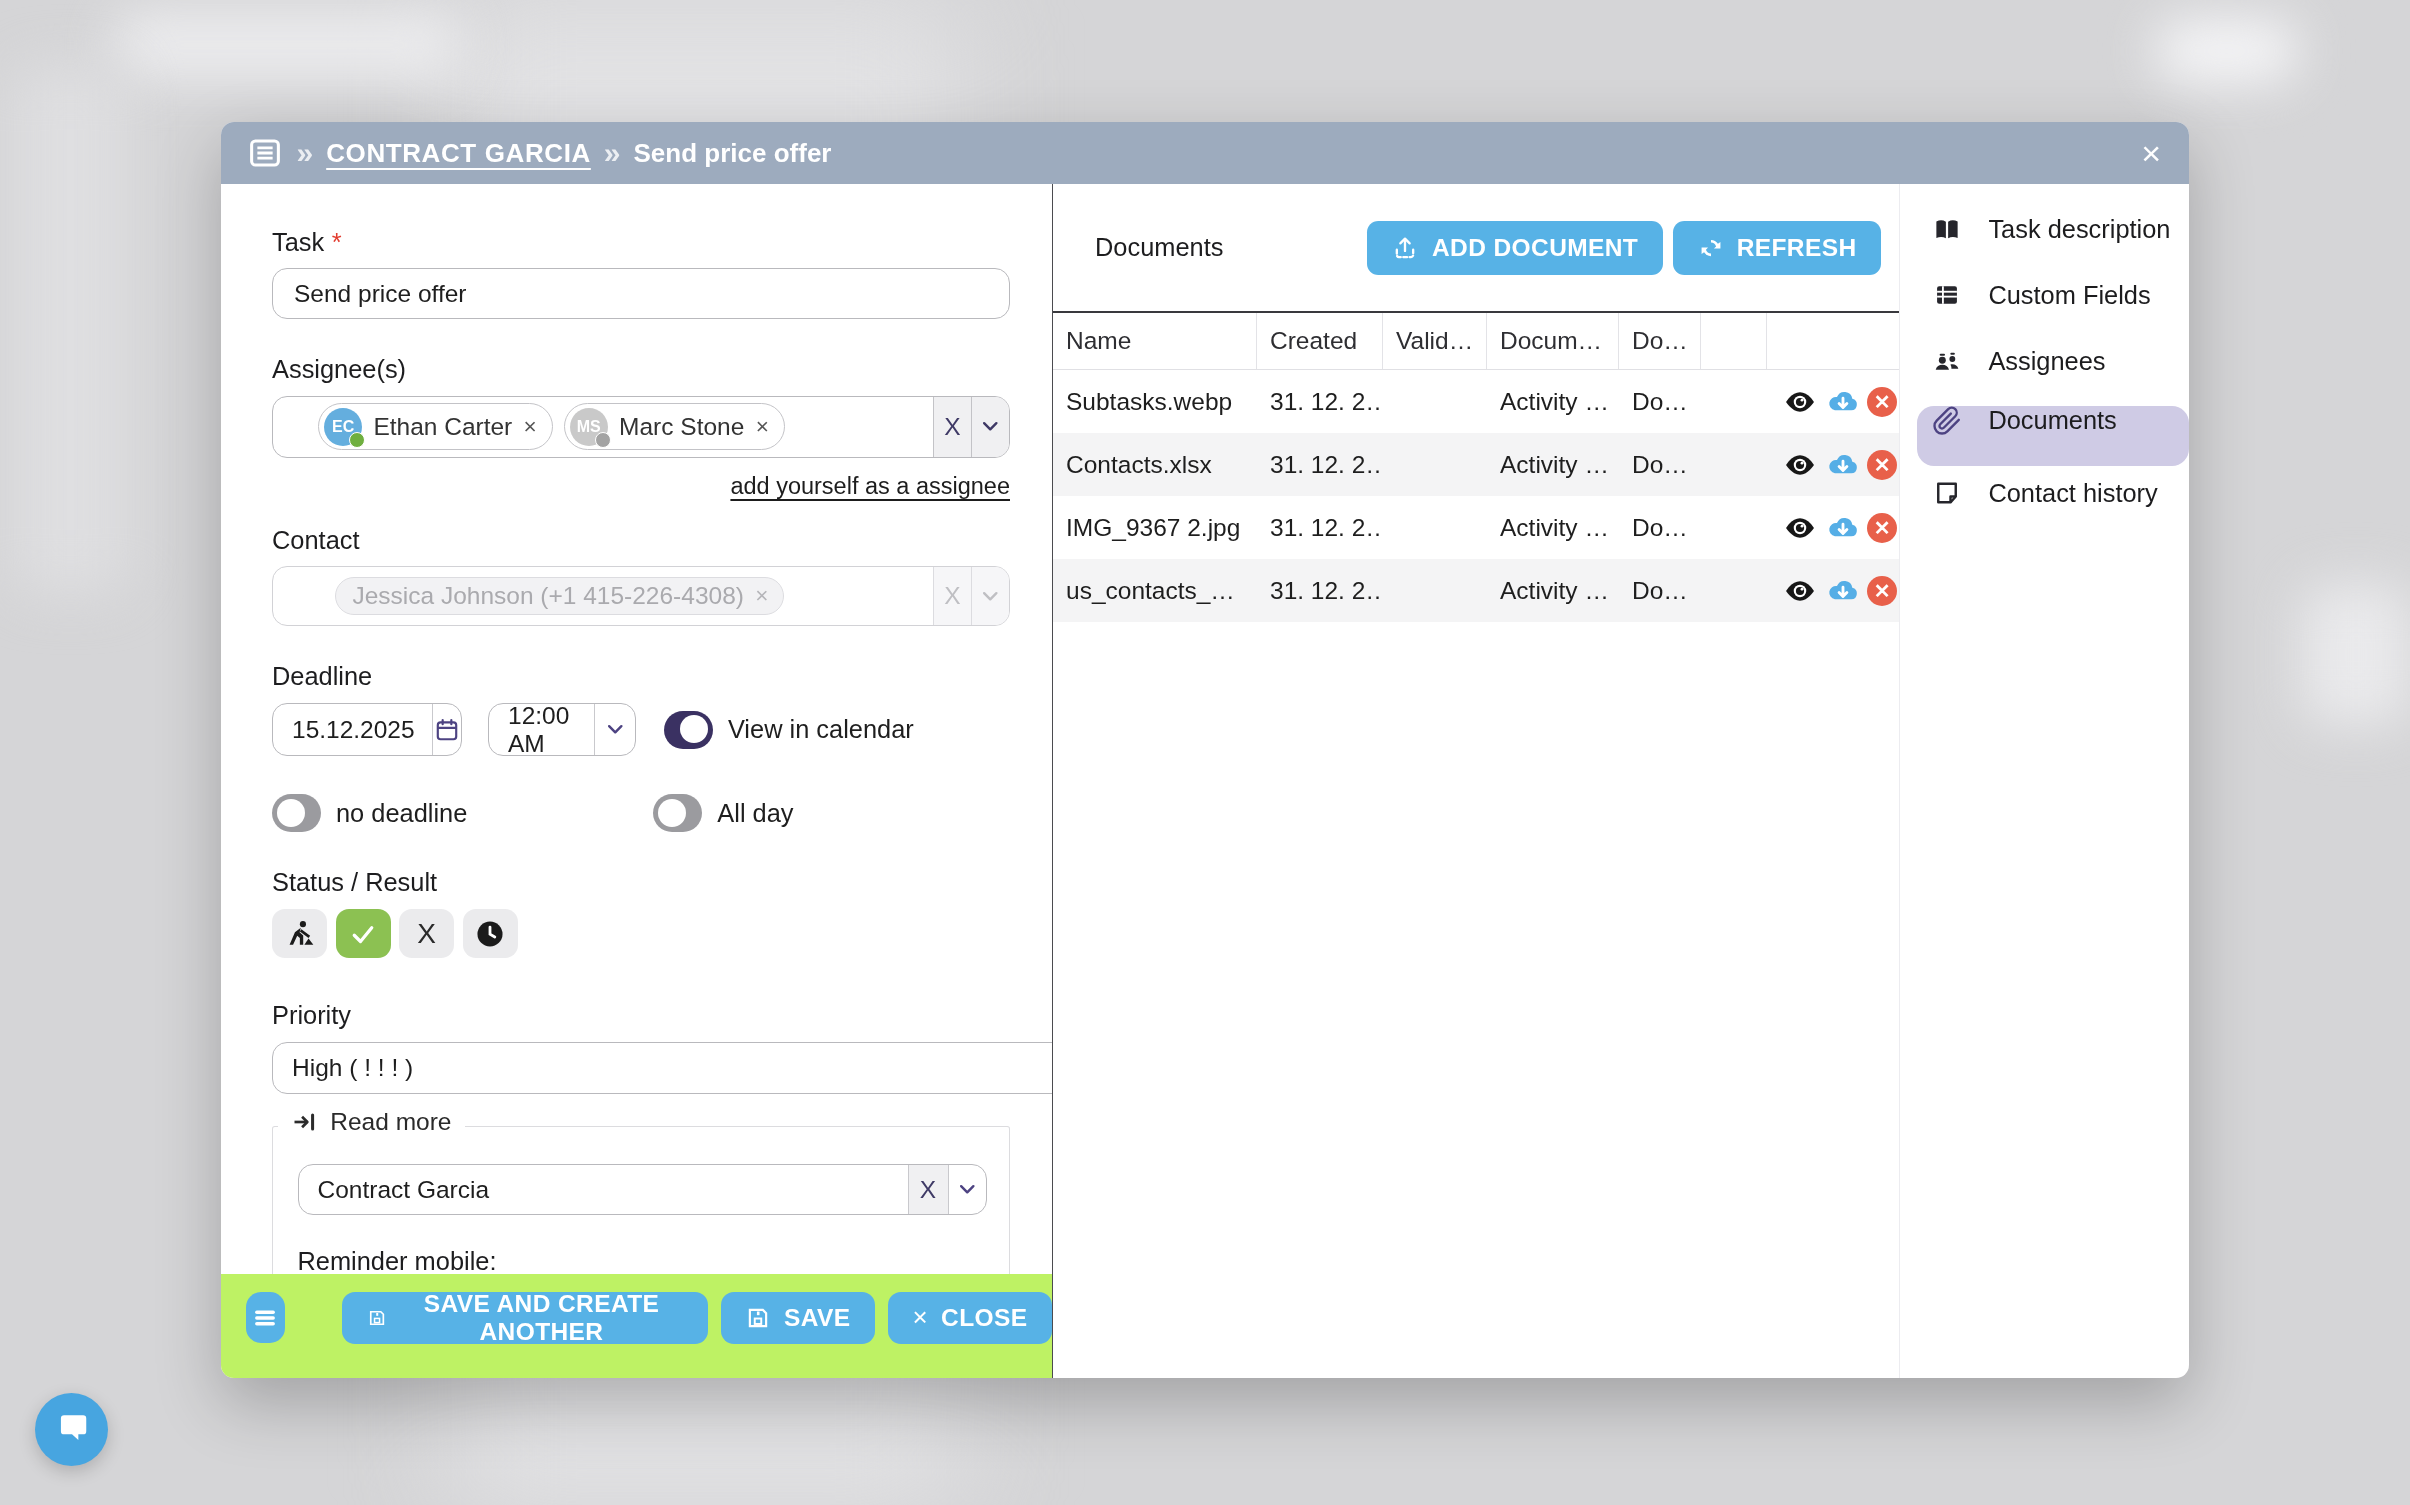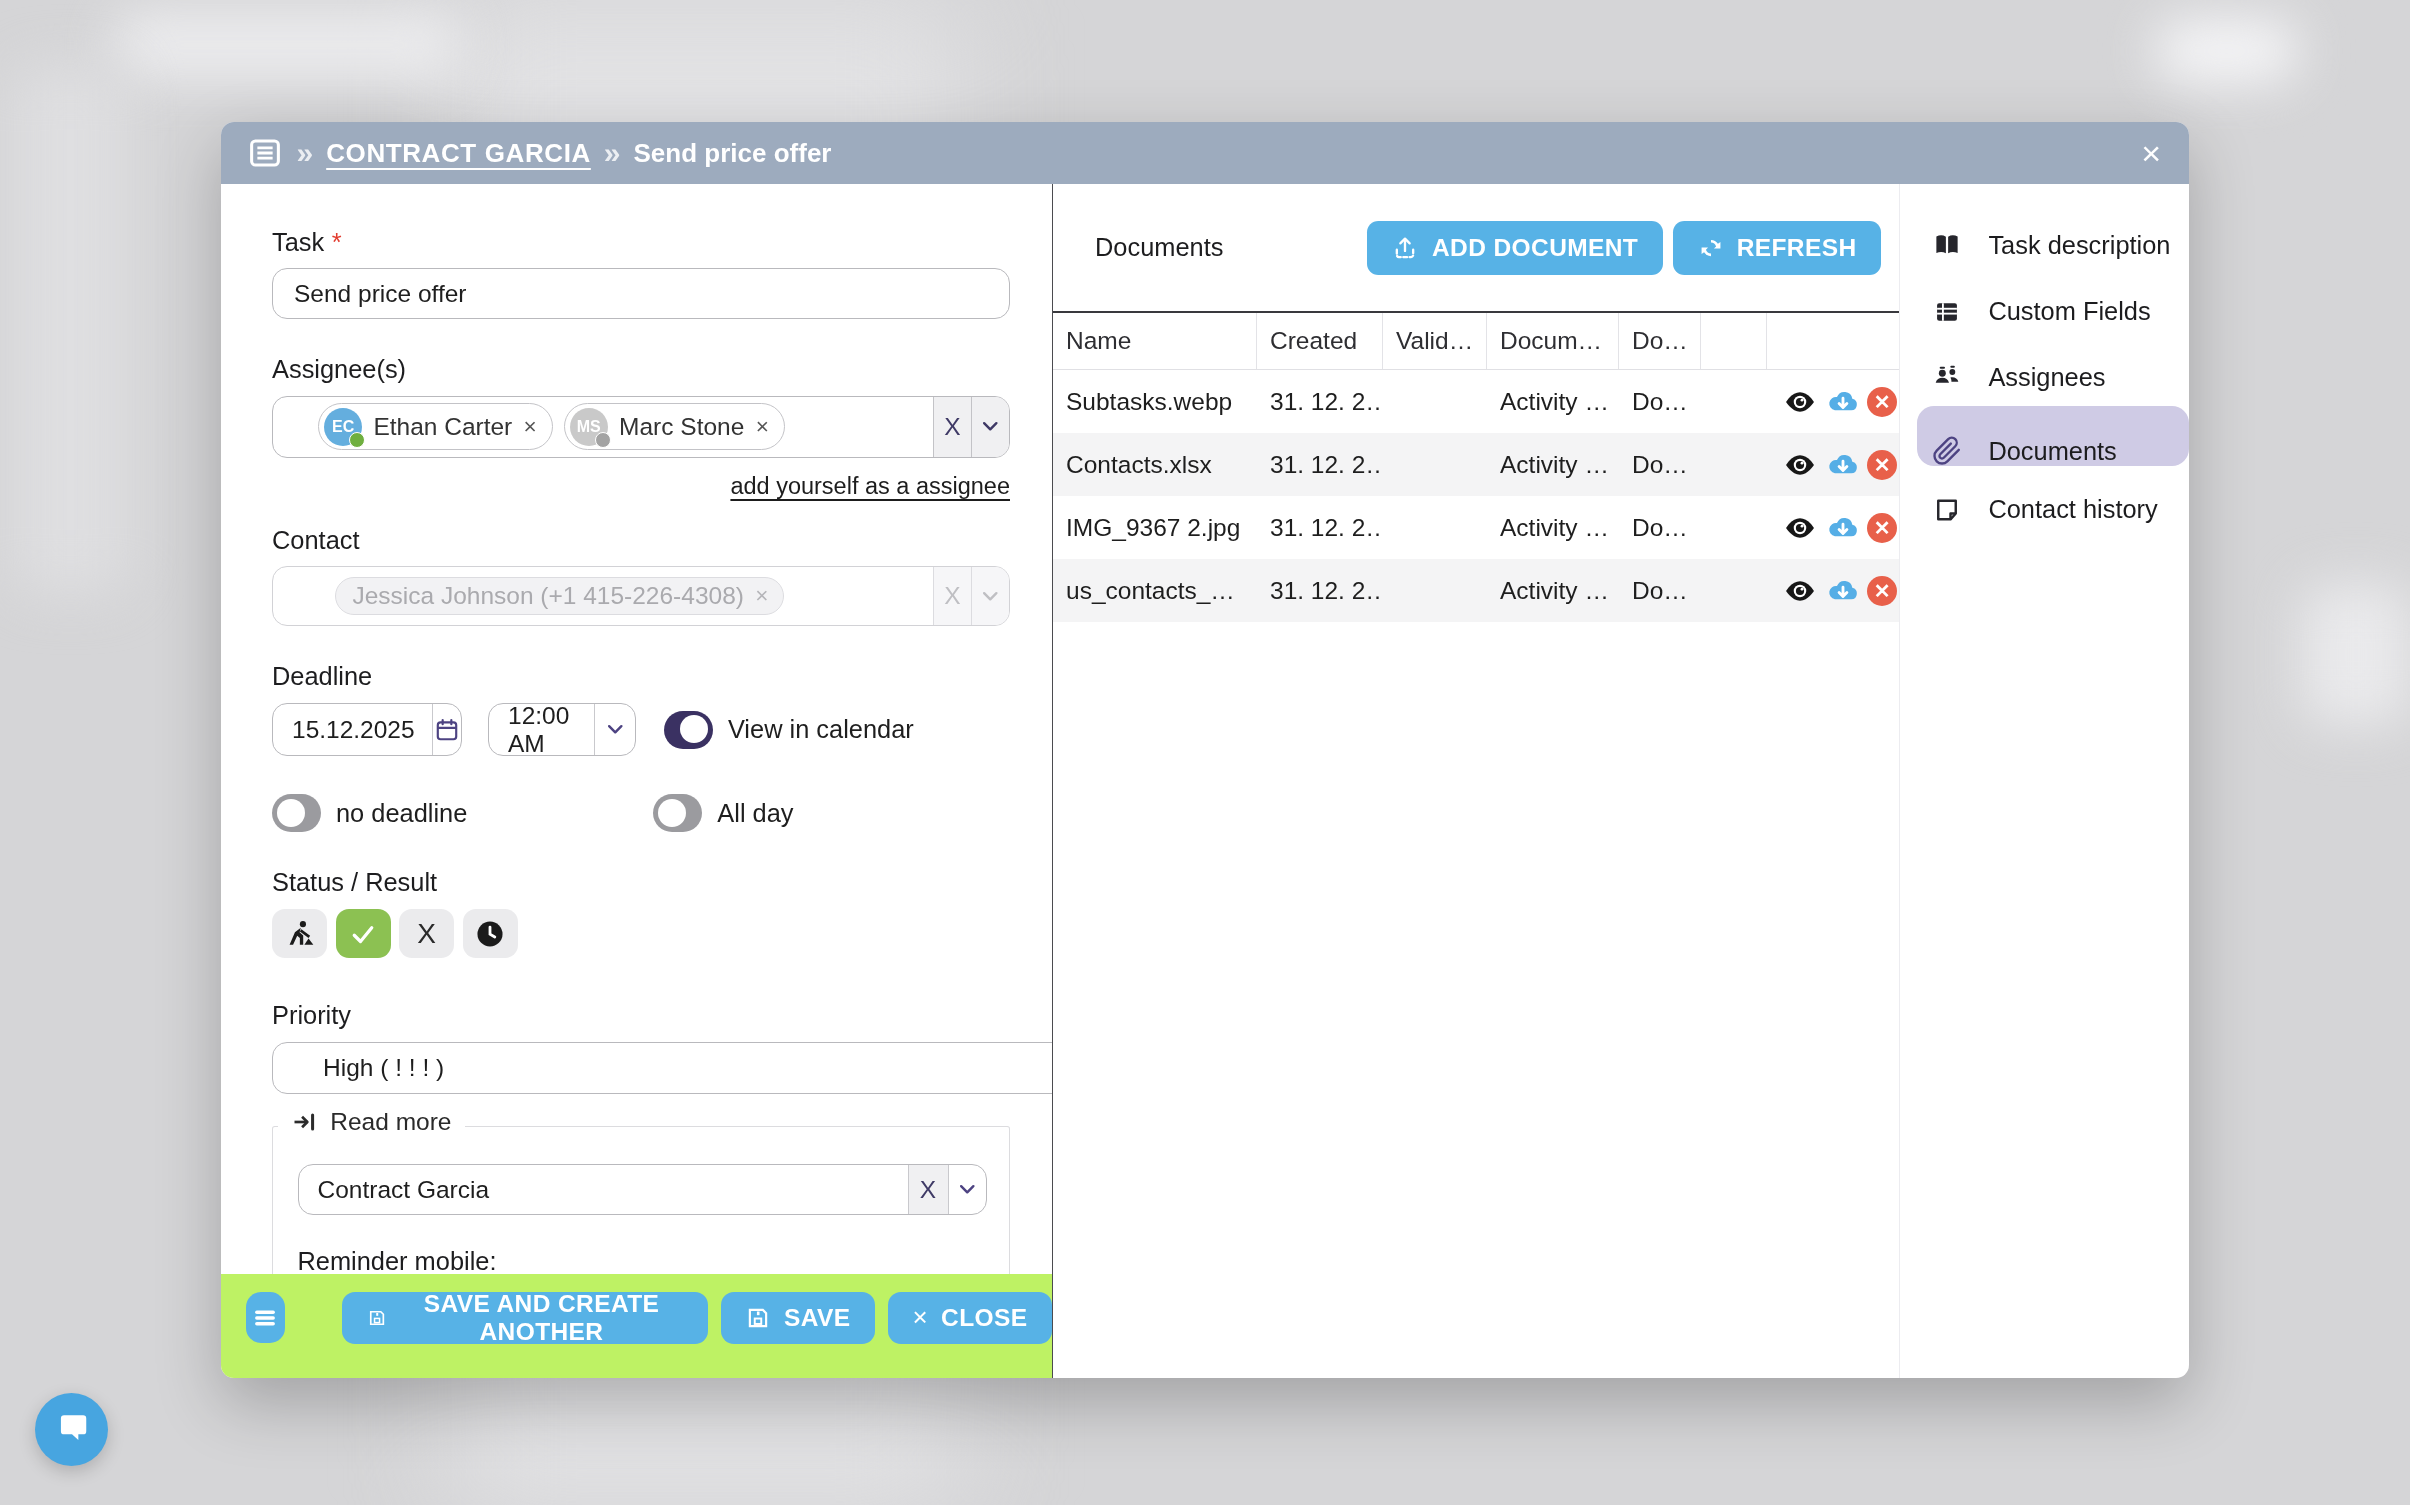--- a/index.html
+++ b/index.html
@@ -133,21 +133,21 @@
   .doc-row.alt { background:#f4f4f5; }
   .doc-cell { display:flex; align-items:center; padding-left:13px; font-size:24.5px;
     overflow:hidden; white-space:nowrap; }
   .doc-actions { display:flex; align-items:center; gap:6.6px; padding-left:15px; }
   .icon-btn { width:36px; height:36px; display:flex; align-items:center; justify-content:center; cursor:pointer; }
   .del-circle { width:30px; height:30px; border-radius:50%; background:#e8604a; color:#fff;
     display:flex; align-items:center; justify-content:center; font-size:20px; font-weight:bold; cursor:pointer; }
 
   
   .side-nav { flex:1; padding-top:31px; }
-  .nav-item { height:45px; margin:0 0 21px 17px; display:flex; align-items:flex-end;
+  .nav-item { height:45px; margin:0 0 21px 17px; display:flex; align-items:flex-start;
     padding-left:14px; gap:25.4px; cursor:pointer; border-radius:17px; }
   .nav-item .nav-label { font-size:25.4px; color:#1c1c1e; }
   .nav-item.active { height:60px; background:#cfcbe5; margin-top:-7.5px; margin-bottom:13px; }
   .nav-icon { width:32px; display:flex; justify-content:center; }
 </style>
 </head>
 <body>
 
 <div class="bg-blob blob-e"></div>
 <div class="bg-blob blob-a"></div>
@@ -299,21 +299,21 @@
           </span>
           <span class="status-btn">
             <svg width="32" height="32" viewBox="0 0 24 24">
                 <circle cx="12" cy="12" r="9.4" fill="#1b1b1b"></circle>
                 <path d="M12 6.8v5.4l3.6 2.1" stroke="#fff" stroke-width="2.1" fill="none" stroke-linecap="round"></path>
               </svg>
           </span>
         </div>
 
         <div class="f-label" style="margin-top:43px;">Priority</div>
-        <div class="seg-field" style="width:874px; height:52px; margin-top:12.2px;padding-left:31px;">
+        <div class="seg-field" style="width:874px; height:52px; margin-top:12.2px;">
           <span class="seg-text" style="flex:1;">High ( ! ! ! )</span>
           <span class="seg-btn" style="width:40px;">
             <svg width="24.5" height="24.5" viewBox="0 0 24 24">
                 <polyline points="6,9 12,15 18,9" fill="none" stroke="#4d4382" stroke-width="2.4" stroke-linecap="round" stroke-linejoin="round"></polyline>
               </svg>
           </span>
         </div>
 
         <div class="fieldset">
           <div class="legend">

